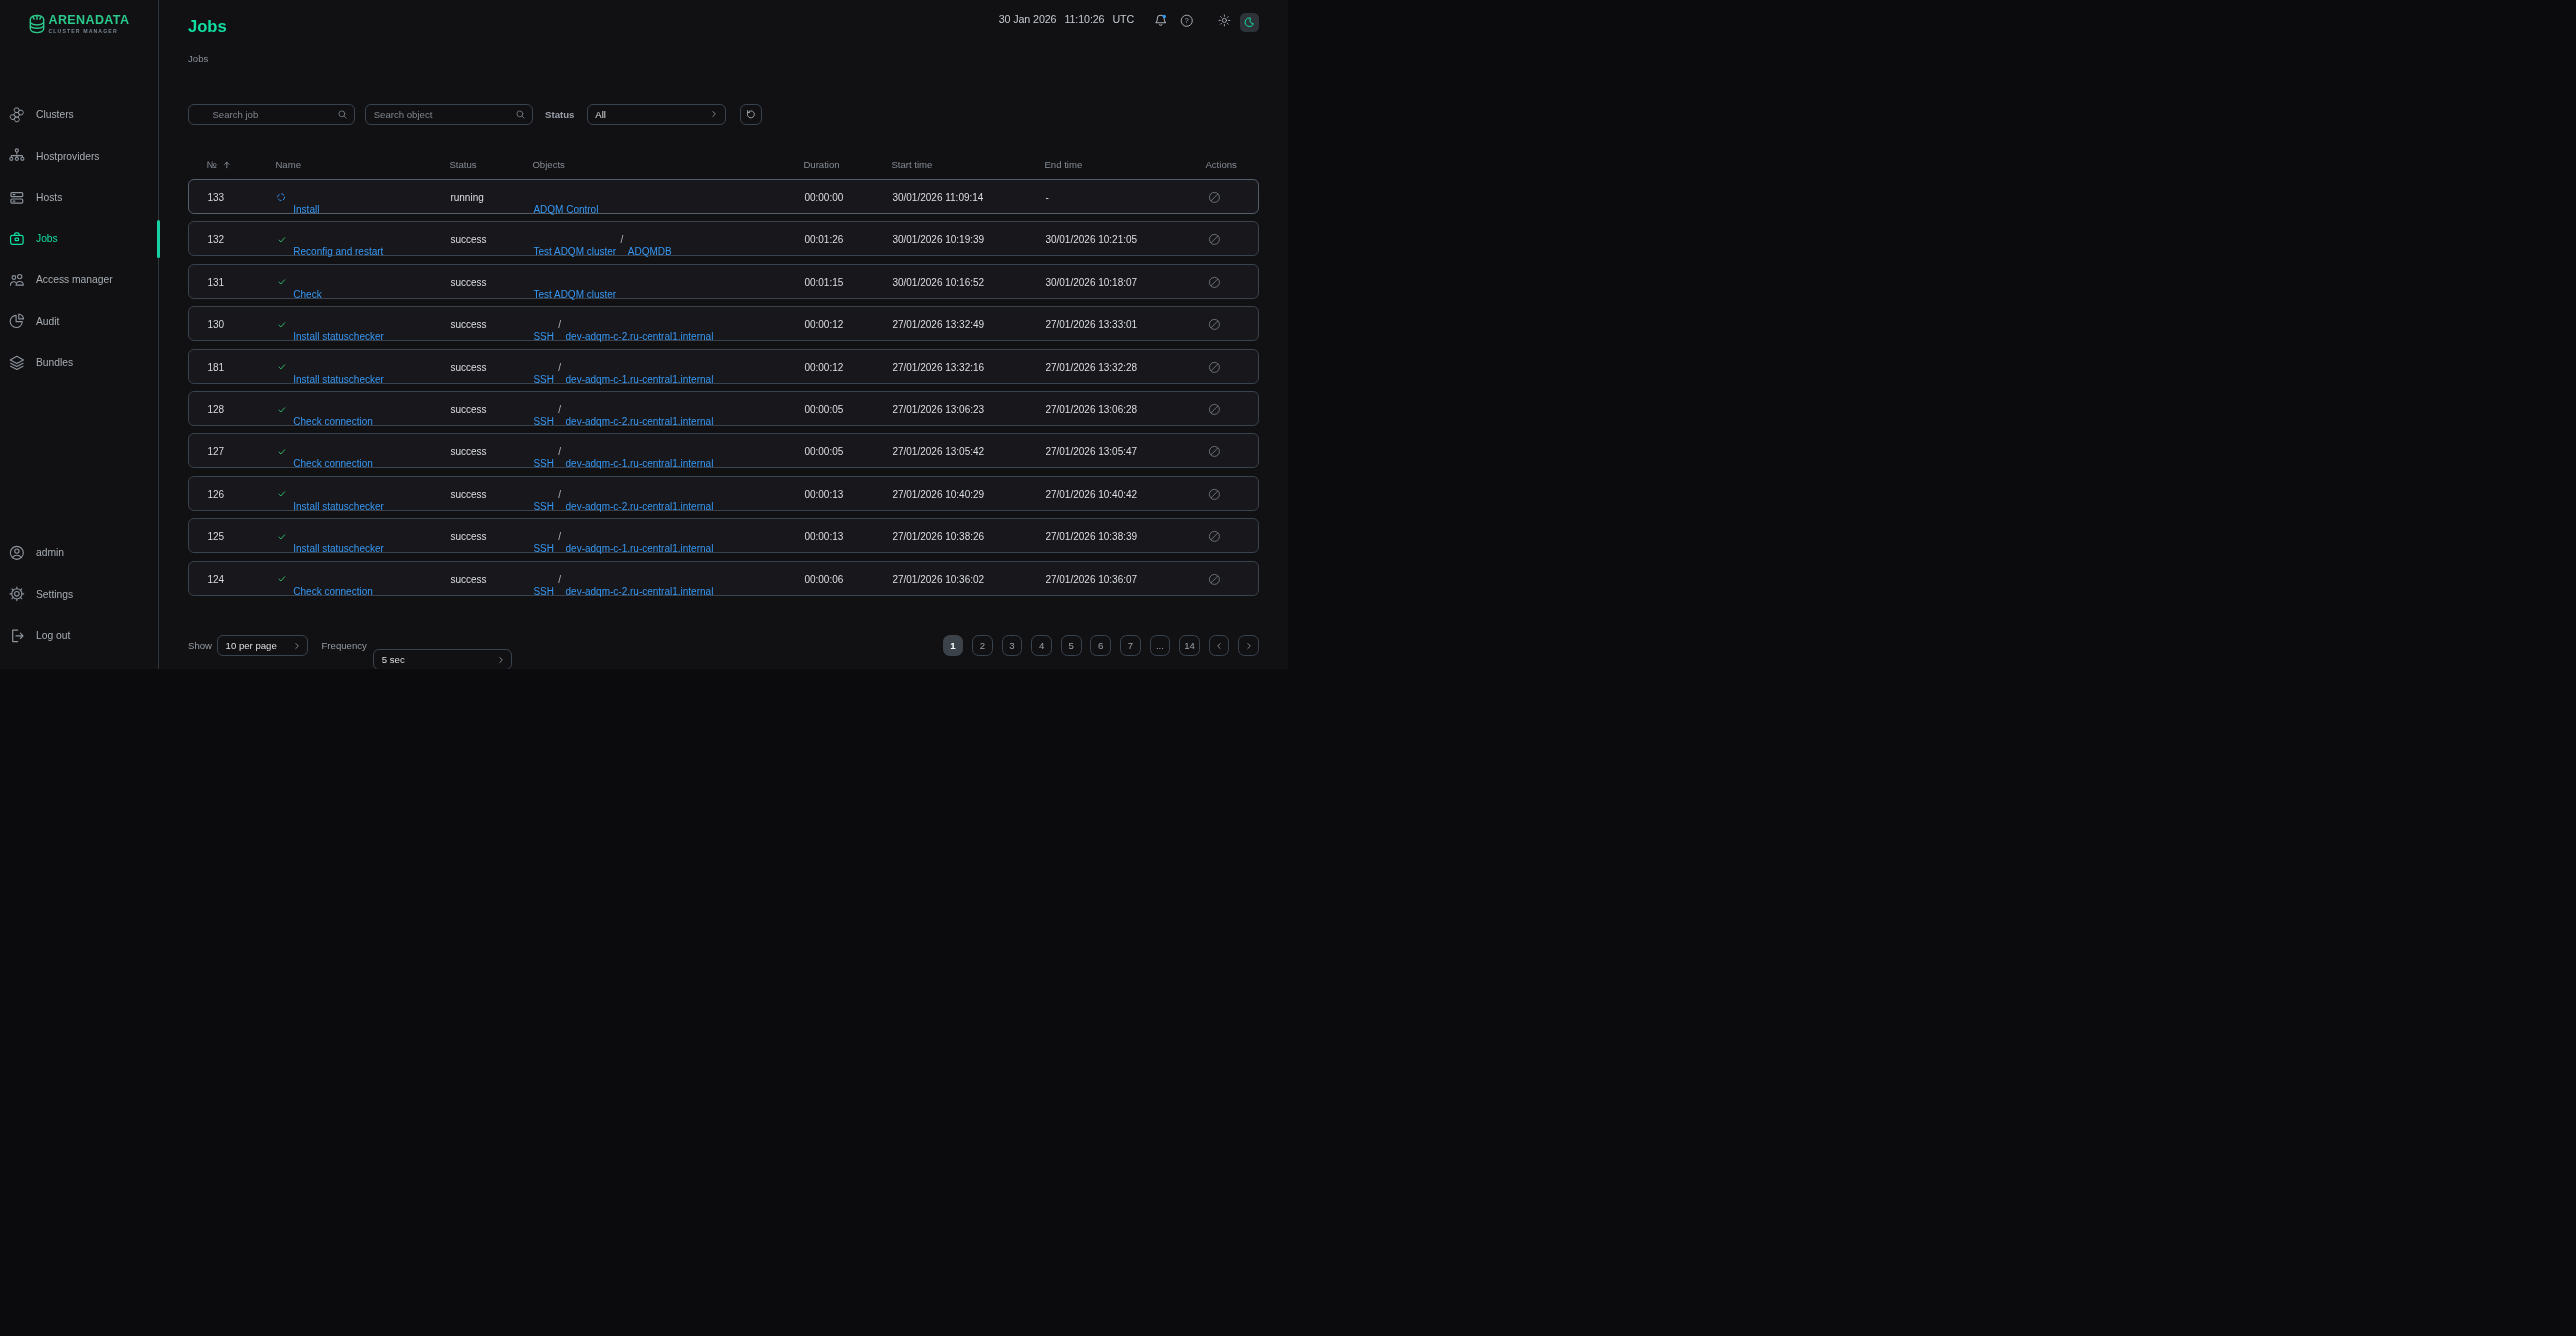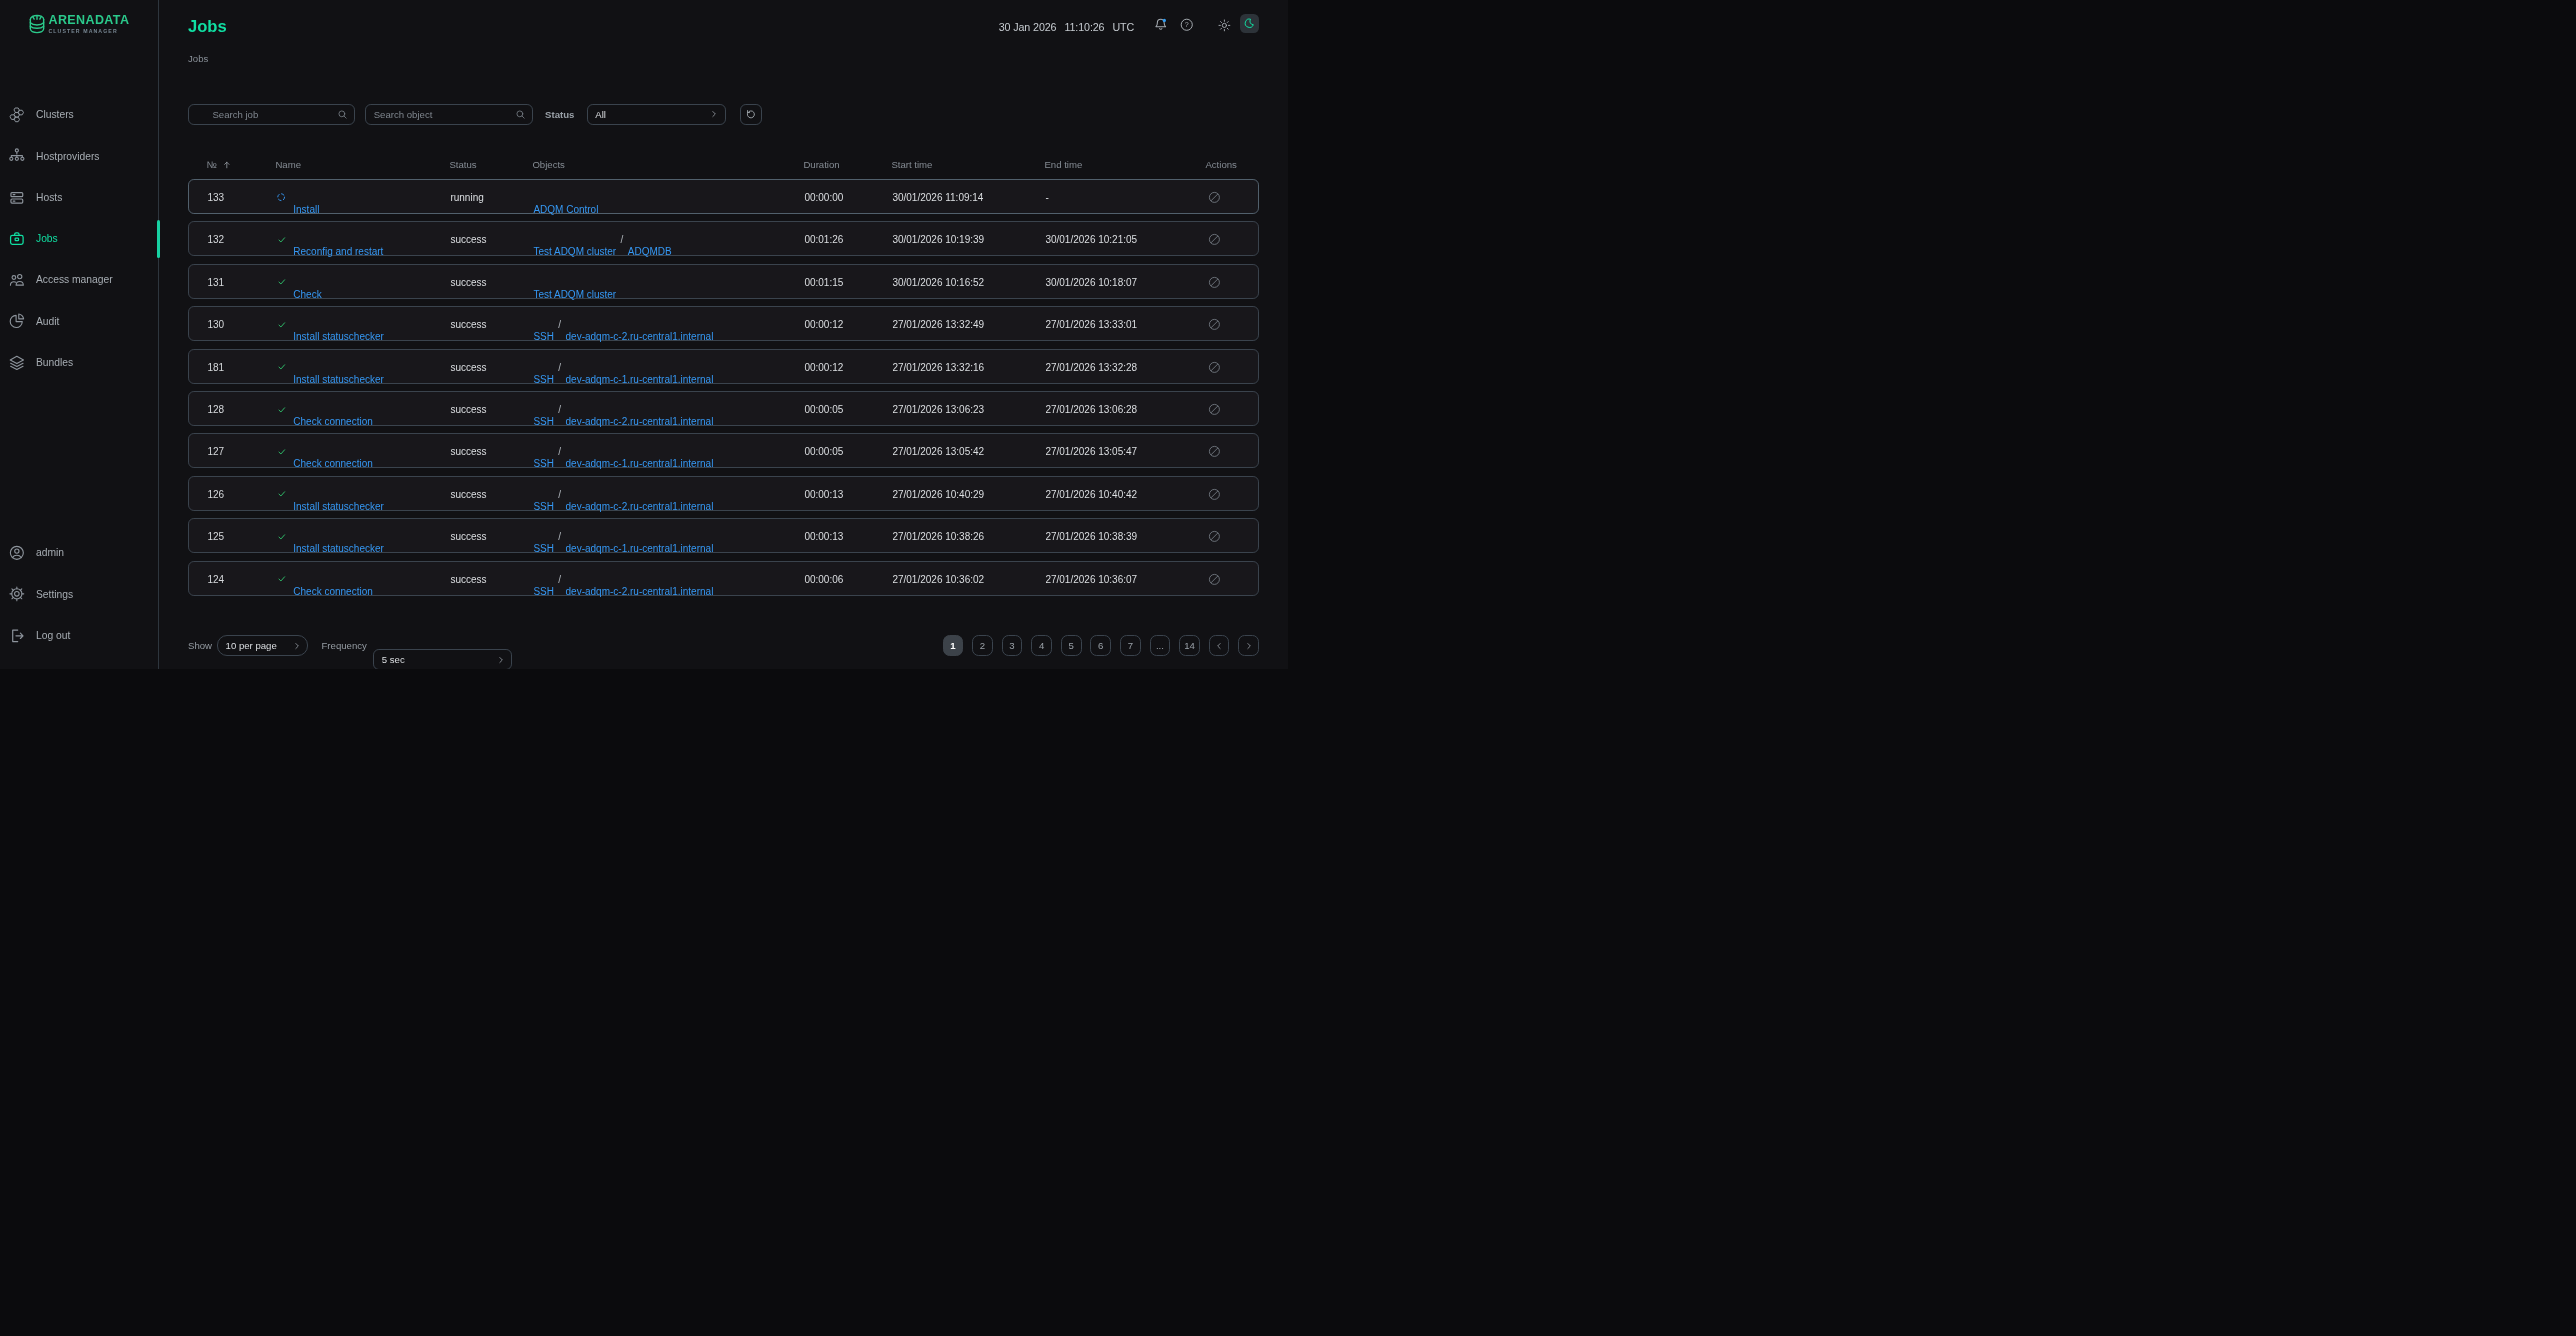--- a/index.html
+++ b/index.html
@@ -22,21 +22,21 @@
   .logo-sub{font-size:5.2px;font-weight:bold;color:#778692;letter-spacing:1.1px;margin-top:0px;}
   .nav{position:absolute;left:0;top:100px;width:159px;display:flex;flex-direction:column;gap:11.8px;}
   .nav.bottom{top:538px;}
   .nav-item{display:flex;align-items:center;height:29.5px;padding-left:8px;color:var(--text-mid);font-size:10.3px;cursor:pointer;}
   .nav-item .nico{width:17.7px;height:17.7px;margin-right:10.3px;color:#8d949c;flex:none;display:flex;align-items:center;justify-content:center;}
   .nav-item.active{color:var(--accent);}
   .nav-item.active .nico{color:var(--accent);}
   .active-bar{position:absolute;right:-1.5px;top:220px;width:3px;height:38px;background:#17d1a2;border-radius:1.5px;}
 
   
-  .hdr-right{position:absolute;top:12.5px;right:29.5px;display:flex;align-items:flex-end;height:20.7px;}
+  .hdr-right{position:absolute;top:12.5px;right:29.5px;display:flex;align-items:flex-start;height:20.7px;}
   .dt{font-size:10.7px;color:#c6cbd0;letter-spacing:-0.1px;}
   .dt + .dt{margin-left:8px;}
   .hicon{width:16px;height:16px;color:#a7adb3;display:flex;align-items:center;justify-content:center;cursor:pointer;}
   .bell{margin-left:19px;}
   .help{margin-left:9.6px;}
   .sun{margin-left:21.4px;}
   .moon-btn{margin-left:7.4px;width:19px;height:19px;border-radius:5.2px;background:#2d3339;display:flex;align-items:center;justify-content:center;cursor:pointer;color:var(--accent);}
 
   
   .content{position:absolute;left:188px;top:0;width:1071px;height:669px;}
@@ -73,21 +73,21 @@
   .st-ico.success{color:var(--success);}
   a.link{color:var(--link);text-decoration:none;cursor:pointer;margin-top:24px;}
   .c-objects{display:flex;align-items:center;gap:4.4px;white-space:nowrap;}
   .c-objects .sep{color:#aeb4ba;}
   .c-actions{display:flex;align-items:center;padding-left:0.7px;}
   .block-ico{width:14.8px;height:14.8px;color:#767d85;cursor:pointer;}
 
   
   .foot{position:absolute;left:0;top:635px;display:flex;align-items:center;height:21.4px;font-size:9.6px;}
   .foot-label{color:#959ca3;}
-  .pp-select{width:91px;margin-left:5.2px;height:21.4px;border-radius:10px;}
+  .pp-select{width:91px;margin-left:5.2px;height:21.4px;}
   .freq-label{margin-left:13.3px;}
   .freq-select{width:139px;margin-left:6.6px;height:21.4px;margin-top:28px;}
   .pager{position:absolute;right:0;top:635px;display:flex;gap:8.9px;}
   .pbtn{width:20.7px;height:21.4px;border:0.7px solid var(--border);border-radius:6.6px;background:transparent;color:#9aa1a8;font-size:9.6px;display:flex;align-items:center;justify-content:center;cursor:pointer;font-family:inherit;}
   .pbtn.active{background:var(--chip);border-color:var(--chip);color:#fff;font-weight:bold;}
   .pbtn svg{width:8px;height:8px;}
 </style>
 </head>
 <body>
 

